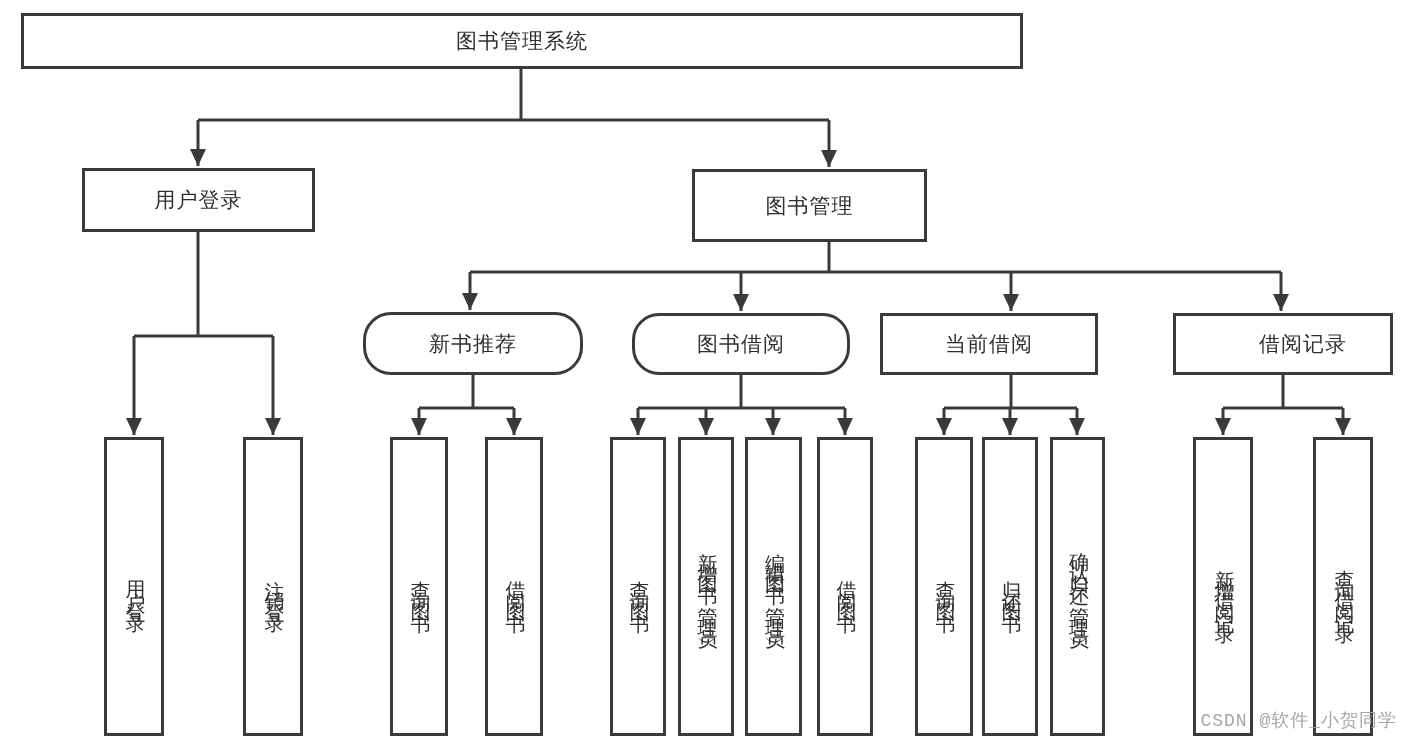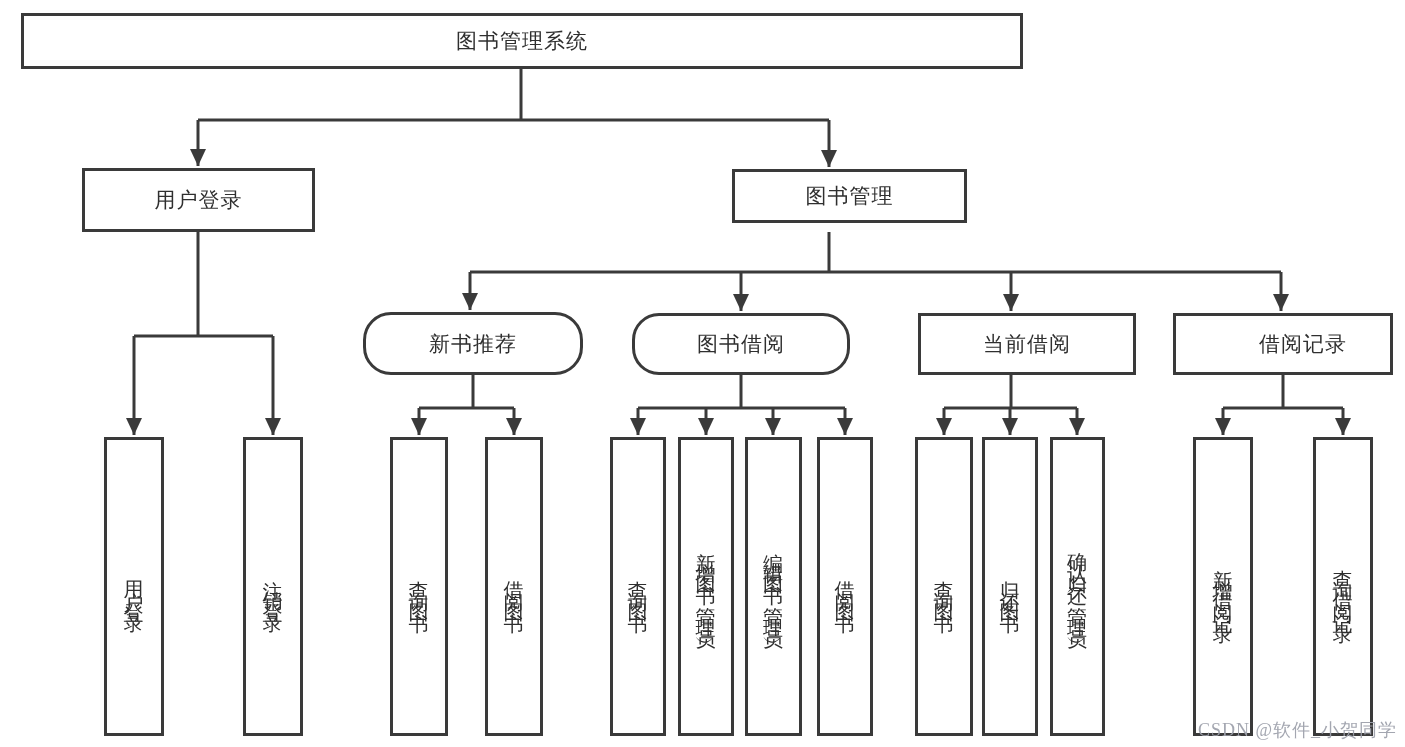--- a/index.html
+++ b/index.html
@@ -1,35 +1,35 @@
 <!DOCTYPE html>
 <html><head>
 <meta charset="utf-8">
 <style>
   html,body{margin:0;padding:0;background:#ffffff;}
   #canvas{
     position:relative;width:1405px;height:747px;background:#ffffff;
-    font-family:Liberation Serif, serif;overflow:hidden;
+    font-family:Liberation Mono, monospace;overflow:hidden;
   }
   #wires{position:absolute;left:0;top:0;z-index:0;}
   .node{
     position:absolute;box-sizing:border-box;background:#ffffff;
     border:3px solid #3a3a3a;color:#2f2f2f;z-index:1;
     display:flex;align-items:center;justify-content:center;
   }
   .node.h{font-size:21px;letter-spacing:1px;}
   .node.v{
     font-size:20px;
     writing-mode:vertical-rl;
     text-orientation:mixed;
     letter-spacing:11px;
     line-height:1;
   }
   #watermark{
-    position:absolute;right:8px;bottom:5px;z-index:3;
+    position:absolute;right:8px;bottom:15px;z-index:3;
     font-size:18px;color:rgba(158,161,172,0.95);letter-spacing:1px;
     white-space:nowrap;
     margin-left:18px;
   }
 </style>
 </head>
 <body>
 
 <div id="canvas">
 
@@ -72,25 +72,25 @@
 
       <path d="M1283,375 V408 M1223,408 H1343"></path>
       <line x1="1223" y1="408" x2="1223" y2="435" marker-end="url(#arrow)"></line>
       <line x1="1343" y1="408" x2="1343" y2="435" marker-end="url(#arrow)"></line>
     </g>
   </svg>
 
   <div class="node h" style="left:21px;top:13px;width:1002px;height:56px;">图书管理系统</div>
 
   <div class="node h" style="left:82px;top:168px;width:233px;height:64px;">用户登录</div>
-  <div class="node h" style="left:732px;top:169px;width:235px;height:54px;text-align:center;">图书管理</div>
+  <div class="node h" style="left:692px;top:169px;width:235px;height:73px;text-align:center;">图书管理</div>
 
   <div class="node h" style="left:363px;top:312px;width:220px;height:63px;border-radius:28px;">新书推荐</div>
   <div class="node h" style="left:632px;top:313px;width:218px;height:62px;border-radius:27px;">图书借阅</div>
-  <div class="node h" style="left:918px;top:313px;width:218px;height:62px;">当前借阅</div>
+  <div class="node h" style="left:880px;top:313px;width:218px;height:62px;">当前借阅</div>
   <div class="node h" style="left:1173px;top:313px;width:220px;height:62px;padding-left:40px;">借阅记录</div>
 
   <div class="node v" style="left:104px;top:437px;width:60px;height:299px;">用户登录</div>
   <div class="node v" style="left:243px;top:437px;width:60px;height:299px;">注销登录</div>
 
   <div class="node v" style="left:390px;top:437px;width:58px;height:299px;">查询图书</div>
   <div class="node v" style="left:485px;top:437px;width:58px;height:299px;">借阅图书</div>
 
   <div class="node v" style="left:610px;top:437px;width:56px;height:299px;">查询图书</div>
   <div class="node v" style="left:678px;top:437px;width:56px;height:299px;">新增图书（管理员）</div>

